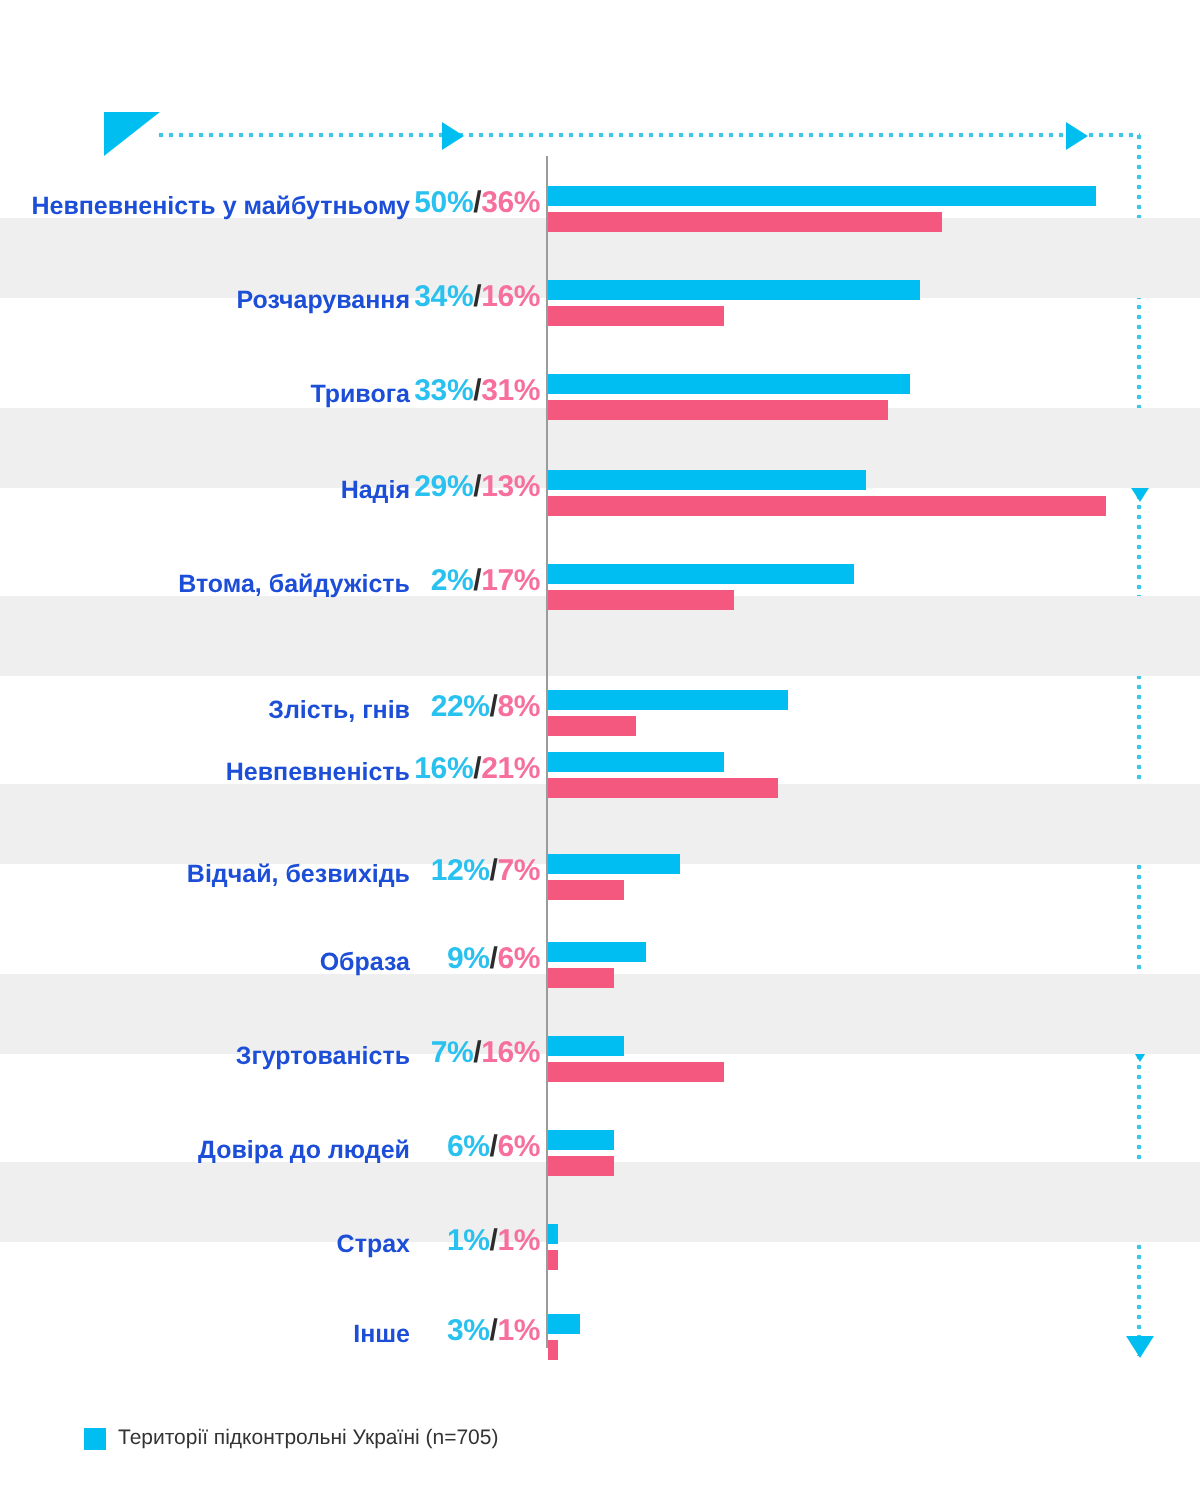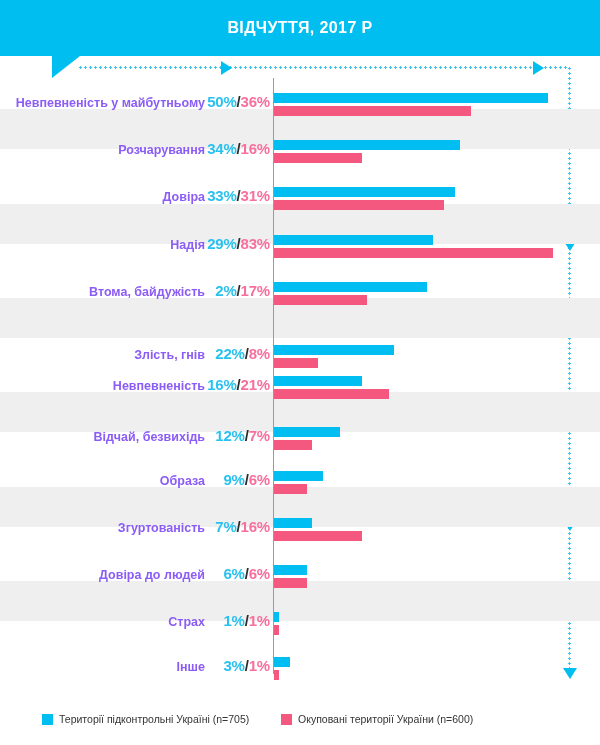--- a/index.html
+++ b/index.html
@@ -56,21 +56,21 @@
 
   
   .plot{position:absolute;left:0;top:84px;width:600px;height:614px;}
   .stripe{position:absolute;left:0;width:600px;height:40px;background:#efefef;}
   .axis-line{position:absolute;left:273px;top:-6px;width:1px;height:596px;background:#9b9b9b;}
 
   .row{position:absolute;left:0;width:600px;height:46px;}
   .row-label{
     position:absolute;right:395px;top:12px;
     text-align:right;white-space:nowrap;
-    color:#8b5cf6;font-size:12.5px;font-weight:bold;
+    color:#1d4ed8;font-size:12.5px;font-weight:bold;
     font-family:"Liberation Sans", sans-serif;
   }
   .row-values{
     position:absolute;left:200px;top:9px;width:70px;
     text-align:right;white-space:nowrap;
     font-size:15px;font-weight:bold;letter-spacing:-.2px;
     font-family:Liberation Sans, sans-serif;
   }
   .v-blue{color:#29c1ef;}
   .v-sep{color:#2b2b2b;}
@@ -90,23 +90,20 @@
     font-family:"Liberation Sans", sans-serif;
   }
   #legend-0{left:42px;}
   #legend-1{left:281px;}
 </style>
 </head>
 <body>
 
 <div id="page">
 
-  <div class="banner">
-    <div class="banner-title">ВІДЧУТТЯ, 2017 Р</div>
-  </div>
   <div class="banner-tail"></div>
 
   <div class="dot-h"></div>
   <div class="arrow-right" style="left:221px;top:61px;"></div>
   <div class="arrow-right" style="left:533px;top:61px;"></div>
   <div class="dot-v"></div>
   <div class="arrow-down" style="left:563px;top:240px;"></div>
   <div class="arrow-down" style="left:563px;top:520px;"></div>
   <div class="arrow-down" style="left:563px;top:668px;"></div>
 
@@ -131,30 +128,30 @@
         </div>
         <div class="row" style="top: 47.2px;">
           <div class="row-label">Розчарування</div>
           <div class="row-values"><span class="v-blue">34%</span><span class="v-sep">/</span><span class="v-pink">16%</span></div>
           <div class="bars">
             <div class="bar bar-blue" style="width: 185.98px; background: rgb(0, 189, 242);"></div>
             <div class="bar bar-pink" style="width: 87.52px; background: rgb(244, 88, 127);"></div>
           </div>
         </div>
         <div class="row" style="top: 94.4px;">
-          <div class="row-label">Довіра</div>
+          <div class="row-label">Тривога</div>
           <div class="row-values"><span class="v-blue">33%</span><span class="v-sep">/</span><span class="v-pink">31%</span></div>
           <div class="bars">
             <div class="bar bar-blue" style="width: 180.51px; background: rgb(0, 189, 242);"></div>
             <div class="bar bar-pink" style="width: 169.57px; background: rgb(244, 88, 127);"></div>
           </div>
         </div>
         <div class="row" style="top: 141.6px;">
           <div class="row-label">Надія</div>
-          <div class="row-values"><span class="v-blue">29%</span><span class="v-sep">/</span><span class="v-pink">83%</span></div>
+          <div class="row-values"><span class="v-blue">29%</span><span class="v-sep">/</span><span class="v-pink">13%</span></div>
           <div class="bars">
             <div class="bar bar-blue" style="width: 158.63px; background: rgb(0, 189, 242);"></div>
             <div class="bar bar-pink" style="width: 278.97px; background: rgb(244, 88, 127);"></div>
           </div>
         </div>
         <div class="row" style="top: 188.8px;">
           <div class="row-label">Втома, байдужість</div>
           <div class="row-values"><span class="v-blue">2%</span><span class="v-sep">/</span><span class="v-pink">17%</span></div>
           <div class="bars">
             <div class="bar bar-blue" style="width: 153.16px; background: rgb(0, 189, 242);"></div>
@@ -226,19 +223,15 @@
           </div>
         </div>
       </div>
   </div>
 
   <div class="legend">
     <div class="legend-item" id="legend-0">
       <span class="legend-swatch" style="background: rgb(0, 189, 242);"></span>
       <span class="legend-text">Території підконтрольні Україні (n=705)</span>
     </div>
-    <div class="legend-item" id="legend-1">
-      <span class="legend-swatch" style="background: rgb(244, 88, 127);"></span>
-      <span class="legend-text">Окуповані території України (n=600)</span>
-    </div>
   </div>
 
 </div>
 
 </body></html>

